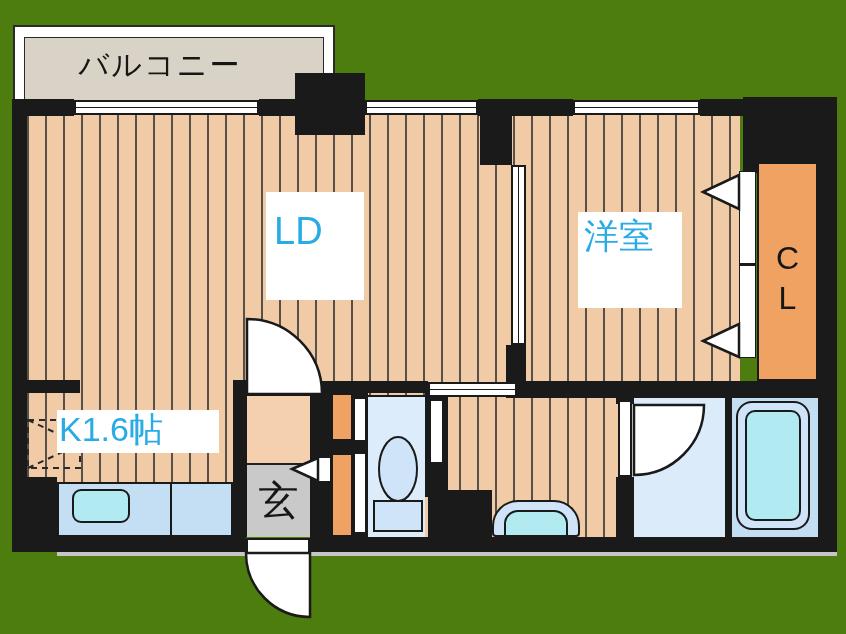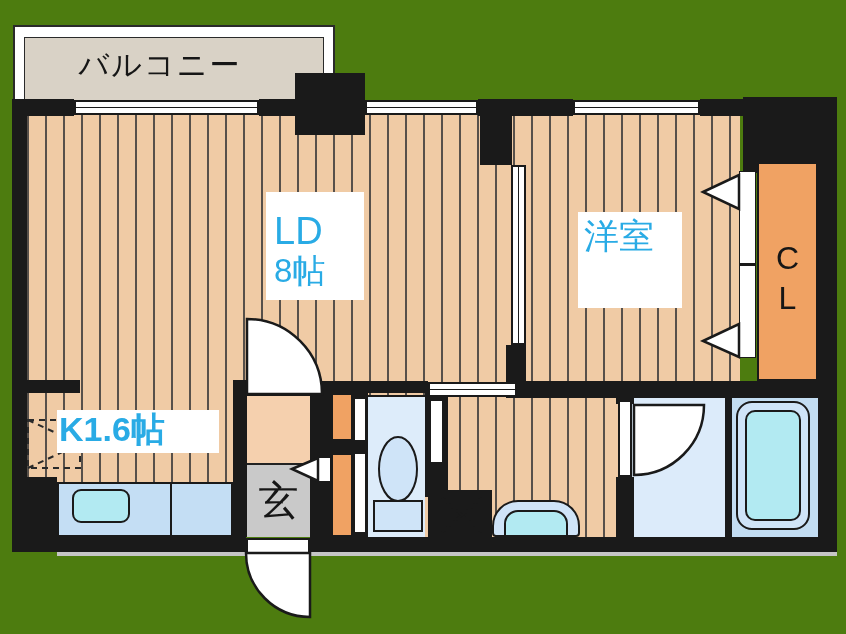--- a/index.html
+++ b/index.html
@@ -118,28 +118,27 @@
     <path d="M442,498 L482,532 M482,498 L442,532" stroke="#1a1a1a" stroke-width="2.5"></path>
 
     <rect x="28" y="420" width="52" height="48" fill="none" stroke="#2a2a2a" stroke-width="2" stroke-dasharray="6 5"></rect>
     <path d="M28,420 L80,444 M28,468 L80,444" stroke="#2a2a2a" stroke-width="2" stroke-dasharray="6 5" fill="none"></path>
   </svg>
 
   <div class="lbl txt-black" style="left:60px;top:48px;width:200px;text-align:center;font-size:30px;letter-spacing:2px;">バルコニー</div>
 
   <div class="lbl" style="left:266px;top:192px;width:90px;height:90px;padding:18px 0 0 8px;font-size:38px;">
     <div>LD</div>
-    <div style="font-size:33px;">8帖</div>
   </div>
 
   <div class="lbl" style="left:578px;top:212px;width:98px;height:92px;padding:4px 0 0 6px;font-size:35px;">
     <div>洋室</div>
   </div>
 
-  <div class="lbl" style="left:57px;top:410px;width:160px;height:43px;font-size:34px;padding-left:2px;font-weight:bold;">K1.6帖</div>
+  <div class="lbl" style="left:57px;top:410px;width:160px;height:43px;font-size:34px;padding-left:2px;">K1.6帖</div>
 
   <div class="lbl txt-black" style="left:247px;top:478px;width:63px;text-align:center;font-size:40px;background:transparent;">玄</div>
 
   <div class="lbl txt-black" style="left:757px;top:238px;width:61px;text-align:center;font-size:32px;line-height:40px;background:transparent;">
     <div>C</div>
     <div>L</div>
   </div>
 
 </div>
 

